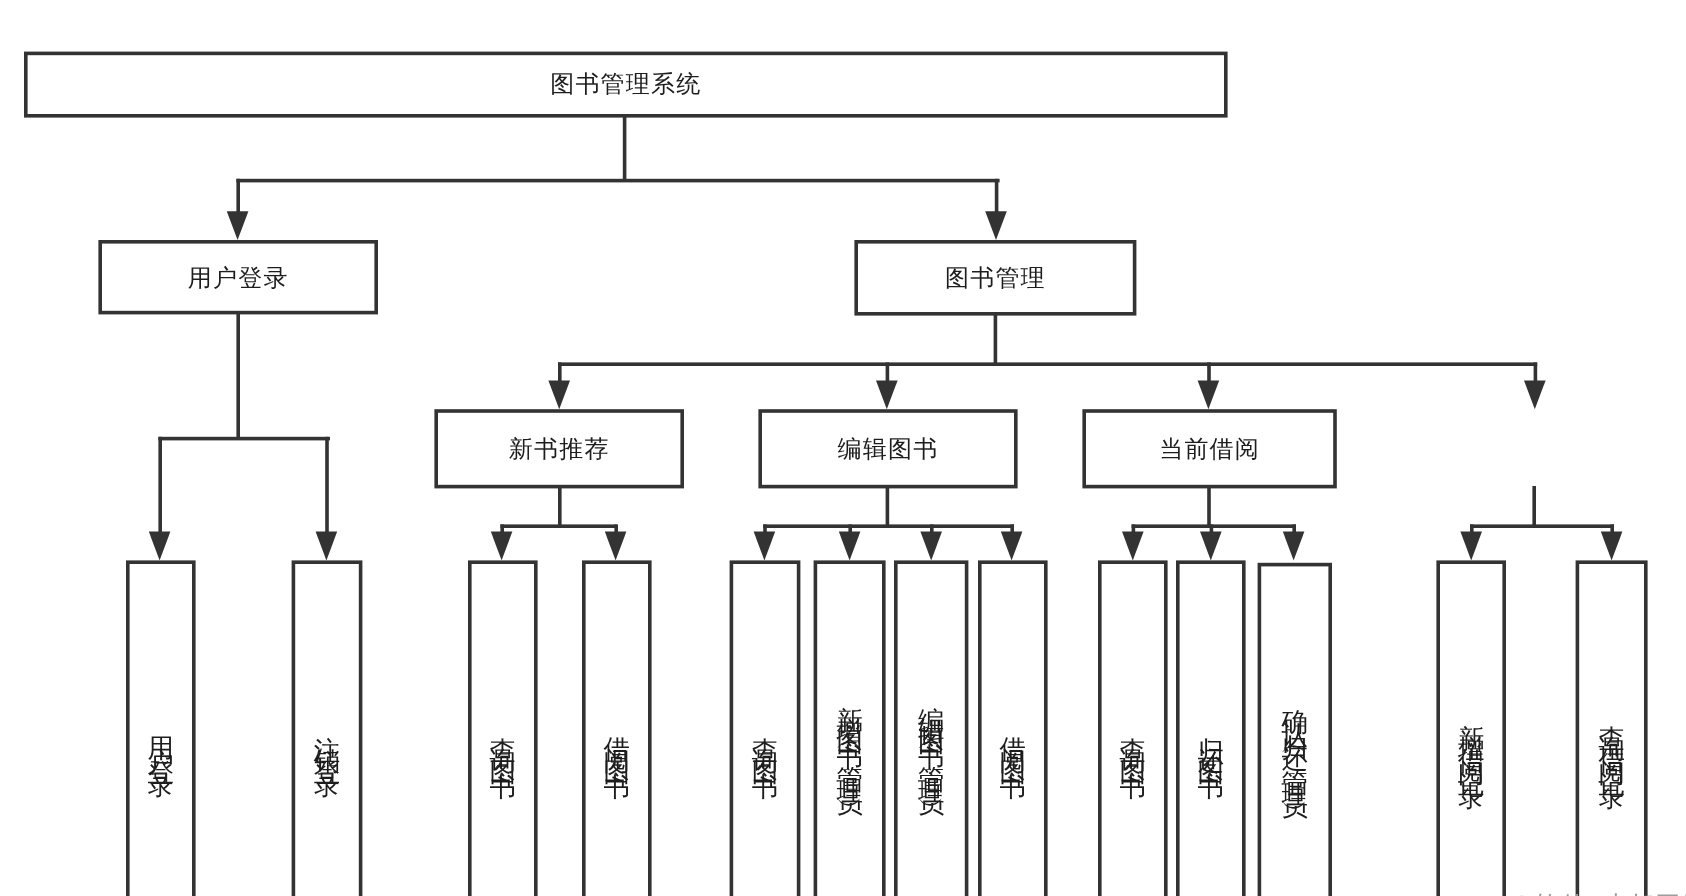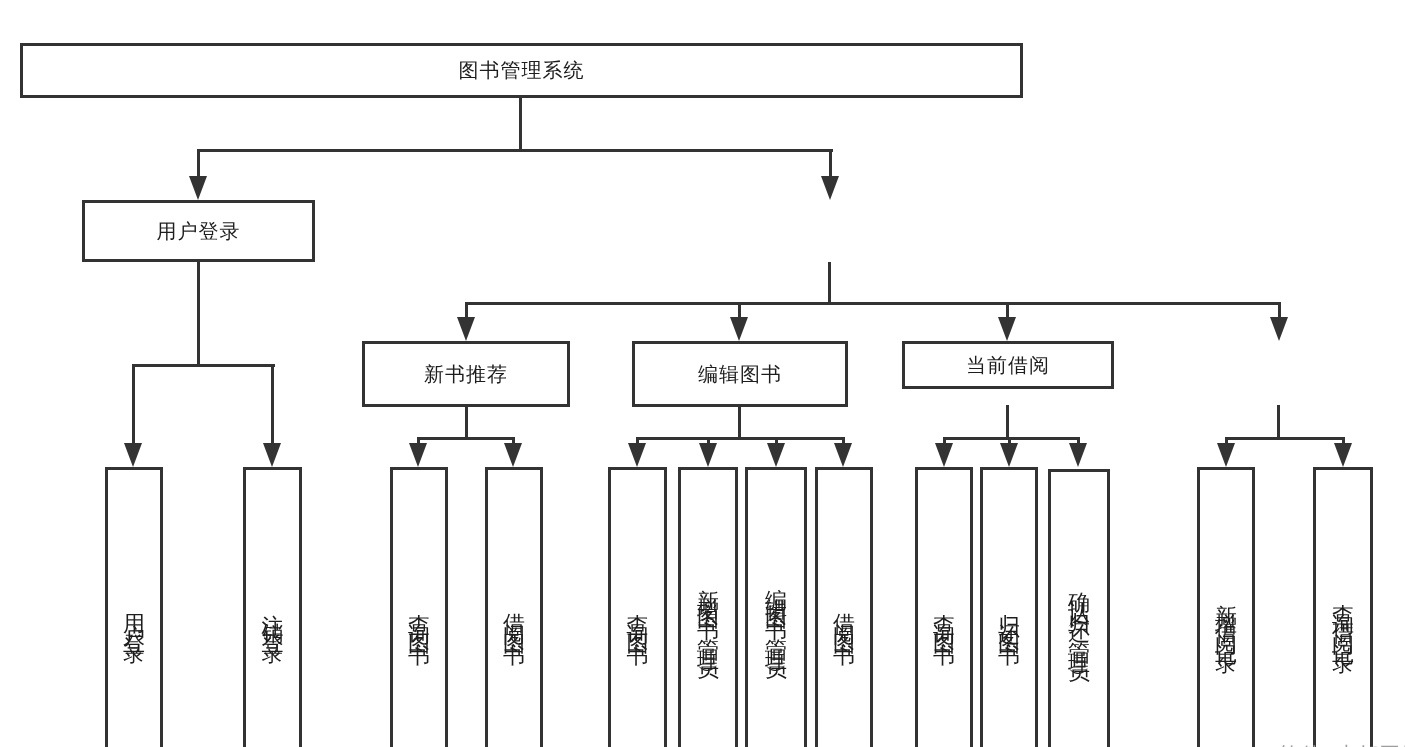--- a/index.html
+++ b/index.html
@@ -48,20 +48,23 @@
   <div class="vline" style="left:519px;top:66px;height:55px;"></div>
   <div class="hline" style="left:197px;top:119px;width:636px;"></div>
   <div class="vline" style="left:197px;top:119px;height:30px;"></div>
   <div class="vline" style="left:829px;top:119px;height:30px;"></div>
   <div class="arr" style="left:189px;top:146px;"></div>
   <div class="arr" style="left:821px;top:146px;"></div>
 
   <div class="hbox" style="left:82px;top:170px;width:233px;height:62px;">
     <span>用户登录</span>
   </div>
+  <div class="hbox" style="left:712px;top:170px;width:235px;height:63px;">
+    <span>图书管理</span>
+  </div>
 
   <div class="vline" style="left:197px;top:231px;height:105px;"></div>
   <div class="hline" style="left:132px;top:334px;width:143px;"></div>
   <div class="vline" style="left:132px;top:334px;height:80px;"></div>
   <div class="vline" style="left:271px;top:334px;height:80px;"></div>
   <div class="arr" style="left:124px;top:413px;"></div>
   <div class="arr" style="left:263px;top:413px;"></div>
 
   <div class="vline" style="left:828px;top:232px;height:42px;"></div>
   <div class="hline" style="left:465px;top:272px;width:816px;"></div>
@@ -73,21 +76,21 @@
   <div class="arr" style="left:730px;top:287px;"></div>
   <div class="arr" style="left:998px;top:287px;"></div>
   <div class="arr" style="left:1270px;top:287px;"></div>
 
   <div class="hbox" style="left:362px;top:311px;width:208px;height:66px;text-align:center;">
     <span>新书推荐</span>
   </div>
   <div class="hbox" style="left:632px;top:311px;width:216px;height:66px;">
     <span>编辑图书</span>
   </div>
-  <div class="hbox" style="left:902px;top:311px;width:212px;height:48px;">
+  <div class="hbox" style="left:902px;top:311px;width:212px;height:66px;">
     <span>当前借阅</span>
   </div>
 
   <div class="vline" style="left:465px;top:375px;height:34px;"></div>
   <div class="hline" style="left:417px;top:407px;width:97px;"></div>
   <div class="vline" style="left:417px;top:407px;height:9px;"></div>
   <div class="vline" style="left:512px;top:407px;height:9px;"></div>
   <div class="arr" style="left:409px;top:413px;"></div>
   <div class="arr" style="left:504px;top:413px;"></div>
 

